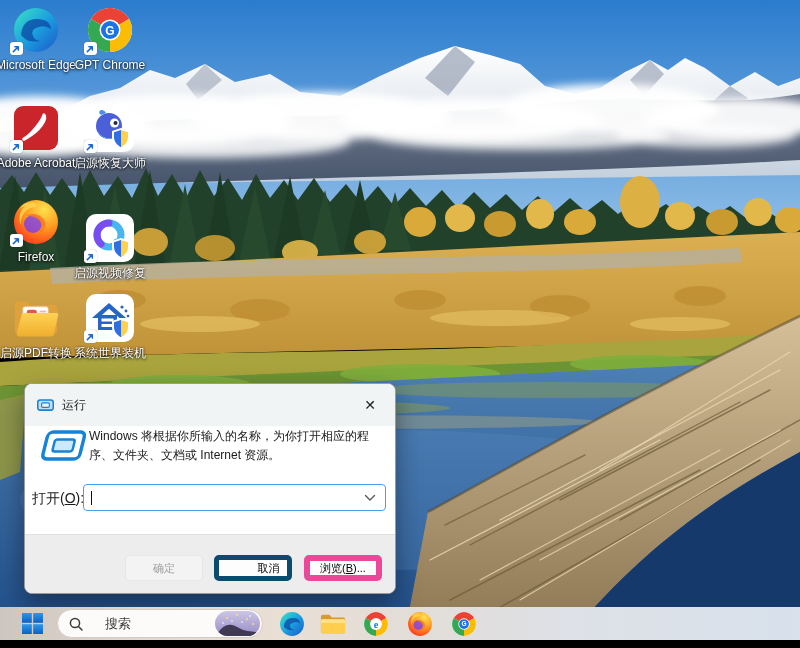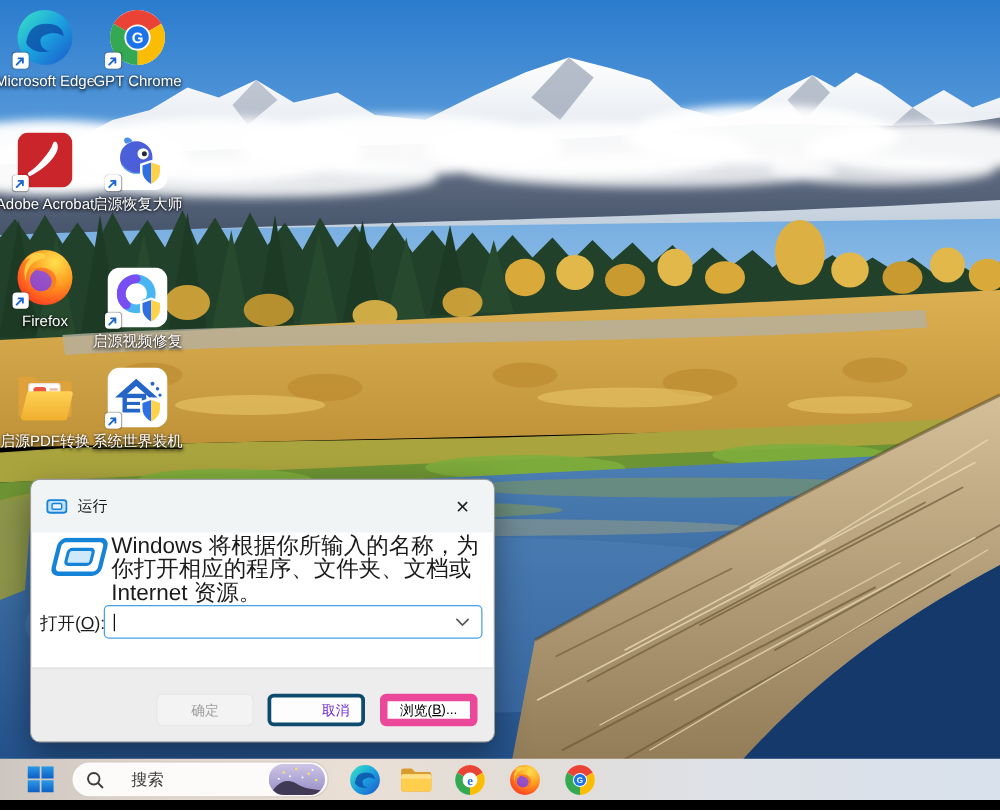--- a/index.html
+++ b/index.html
@@ -17,34 +17,34 @@
 
   
   .dialog{position:absolute;left:24px;top:383px;width:372px;height:211px;background:#fff;
     border-radius:8px;border:1px solid #9a9a9a;box-shadow:0 10px 26px rgba(0,0,0,.4);
     font-size:12px;color:#1a1a1a;overflow:hidden;box-sizing:border-box;}
   .titlebar{height:42px;background:#f1f4f4;display:flex;align-items:center;padding:0 12px;gap:8px;}
   .title-text{font-size:12px;color:#1a1a1a;}
   .close-btn{margin-left:auto;width:26px;height:26px;display:flex;align-items:center;justify-content:center;
     font-size:14px;color:#222;border-radius:4px;}
   .dlg-icon{position:absolute;left:14px;top:46px;}
-  .dlg-desc{position:absolute;left:64px;top:43px;width:296px;line-height:19px;font-size:18px;}
+  .dlg-desc{position:absolute;left:64px;top:43px;width:296px;line-height:19px;font-size:12px;}
   .open-label{position:absolute;left:7px;top:106px;font-size:14px;}
   .combo{position:absolute;left:58px;top:100px;width:303px;height:27px;box-sizing:border-box;
     border:1px solid #49a0e6;border-radius:4px;background:#fff;display:flex;align-items:center;}
   .combo input{border:none;outline:none;flex:1;height:100%;font-size:12px;padding:0 6px;background:transparent;
     font-family:inherit;}
   .caret{position:absolute;left:7px;top:6px;width:1px;height:14px;background:#111;}
   .combo .chev{margin-right:9px;}
   .footer{position:absolute;left:0;right:0;top:150px;bottom:0;background:#ededed;border-top:1px solid #e0e0e0;}
   .btn{position:absolute;top:20px;width:78px;height:26px;border-radius:5px;font-size:11px;
     display:flex;align-items:center;justify-content:center;box-sizing:border-box;
     font-family:inherit;}
   .btn-ok{left:100px;background:#f3f3f3;border:1px solid #e7e7e7;color:#9e9e9e;}
-  .btn-cancel{left:189px;background:#fdfdfd;border:3px solid #0c4a6e;color:#6d28d9;padding-left:37px;}
+  .btn-cancel{left:189px;background:#fdfdfd;border:5px solid #0c4a6e;color:#000000;padding-left:37px;}
   .btn-browse{left:279px;background:#fdfdfd;border:6px solid #ec4899;color:#000000;}
   .u{text-decoration:underline;}
 
   
   .taskbar{position:absolute;left:0;right:0;bottom:8px;height:33px;
     background:linear-gradient(90deg,#cdc6c0 0%,#e3d8ce 18%,#eadfd5 35%,#e2ddd8 52%,#dee1e7 72%,#d8e1ec 100%);}
   .start{position:absolute;left:14px;top:0;width:36px;height:33px;display:flex;align-items:center;justify-content:center;}
   .searchbox{position:absolute;left:57px;top:2px;width:206px;height:29px;border-radius:15px;background:#fcfbfa;
     border:1px solid #d3ccc5;box-sizing:border-box;display:flex;align-items:center;overflow:hidden;}
   .searchbox .stext{margin-left:22px;font-size:13px;color:#3b3b3b;}
@@ -339,21 +339,21 @@
         <rect x="12" y="11" width="27" height="21" rx="2" fill="#fff" stroke="#e8e4da" stroke-width="1"></rect>
         <rect x="16" y="14" width="11" height="11" rx="2.5" fill="#e8573f"></rect>
         <rect x="30" y="15" width="7" height="2" fill="#f0b3a2"></rect>
         <rect x="30" y="19" width="7" height="2" fill="#f0b3a2"></rect>
         <path d="M5 41 L10.5 19 a2 2 0 0 1 2 -1.5 H48 a2 2 0 0 1 2 2.5 L45.5 40 a3 3 0 0 1 -3 3 H8 a3 3 0 0 1 -3 -2 Z" fill="url(#fldG)"></path>
       </svg>
     </div>
     <div class="lbl">启源PDF转换</div>
   </div>
 
-  <div class="dicon" style="left:68px;top:294px;text-decoration:underline;">
+  <div class="dicon" style="left:68px;top:294px;">
     <div class="ic">
       <svg width="48" height="48" viewBox="0 0 48 48">
         <rect width="48" height="48" rx="10" fill="#fff"></rect>
         <path d="M6 24 L23 9 L40 24 L33.5 24 L23 14.8 L12.5 24 Z" fill="#2565c7"></path>
         <rect x="12" y="21" width="19" height="15" fill="#2565c7"></rect>
         <rect x="15.5" y="24.5" width="12" height="3" fill="#fff"></rect>
         <rect x="15.5" y="30" width="12" height="3" fill="#fff"></rect>
         <g fill="#2565c7">
             <circle cx="36" cy="13" r="1.6"></circle>
             <circle cx="40" cy="17" r="1.4"></circle>

